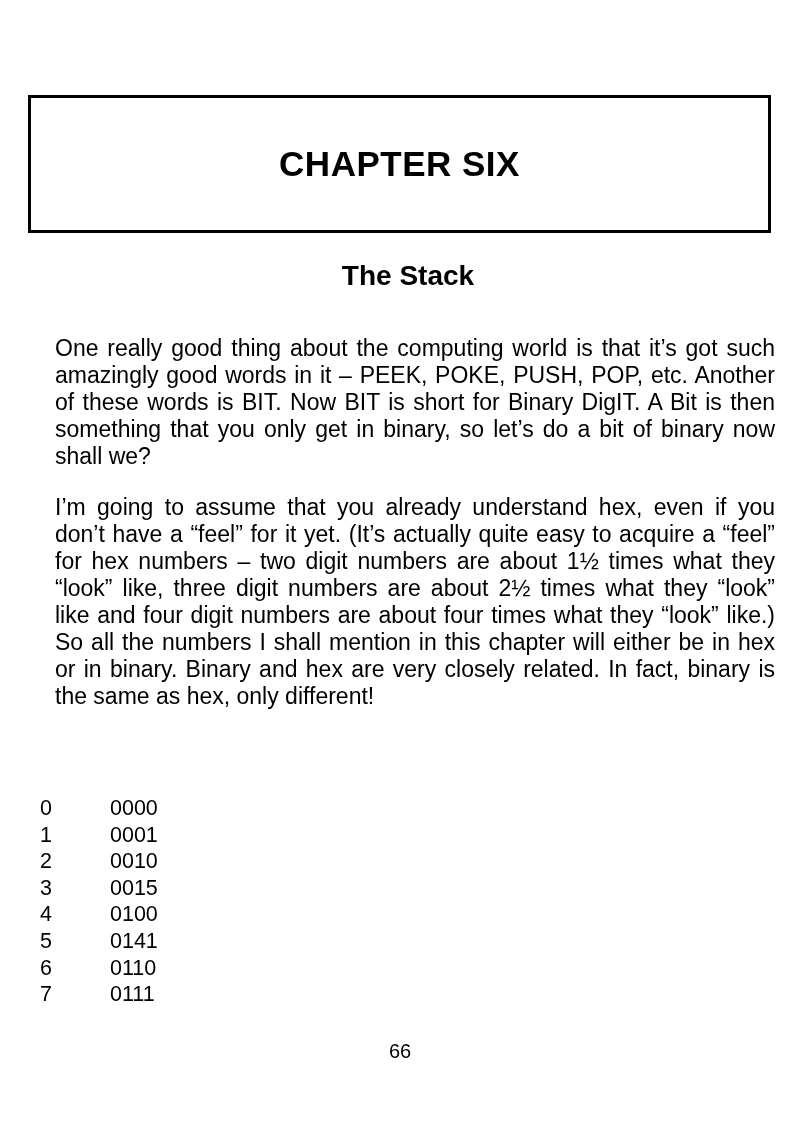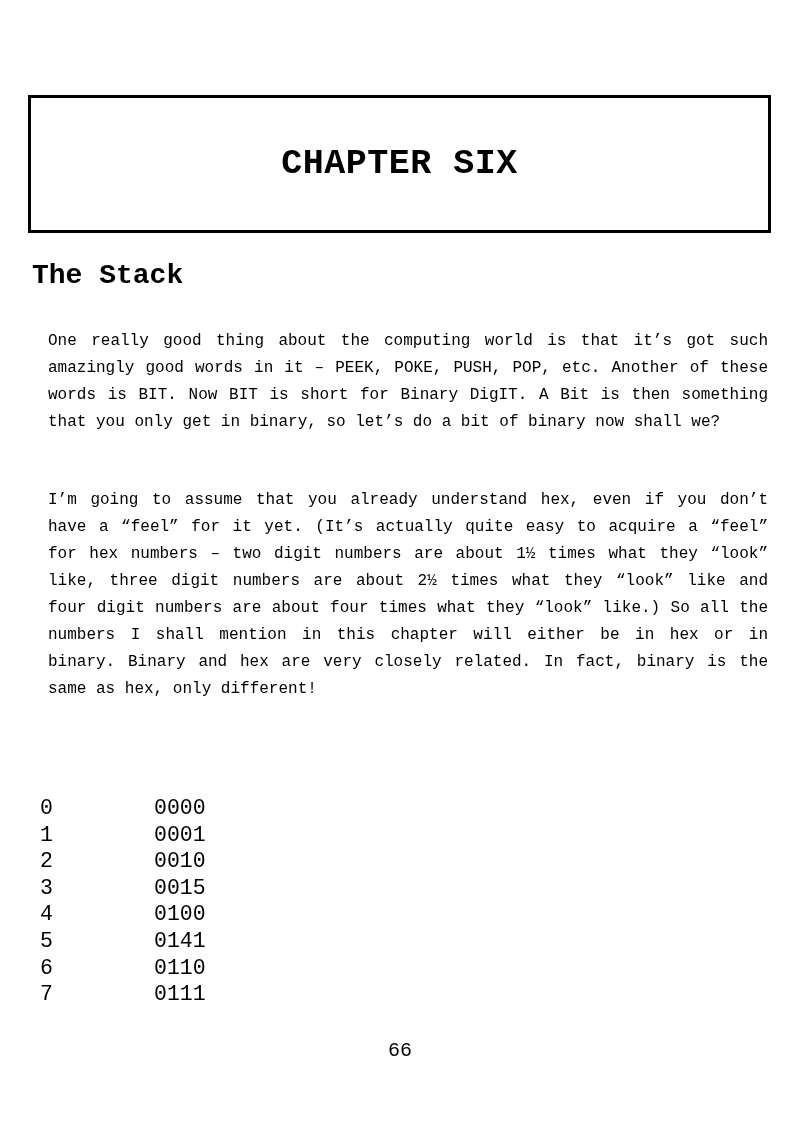--- a/index.html
+++ b/index.html
@@ -6,21 +6,21 @@
     margin: 0;
     padding: 0;
     background: #ffffff;
   }
   .page {
     position: relative;
     width: 800px;
     height: 1135px;
     background: #ffffff;
     color: #000000;
-    font-family: Liberation Mono, monospace;
+    font-family: Liberation Sans, sans-serif;
     overflow: hidden;
   }
   .title-box {
     position: absolute;
     left: 28px;
     top: 95px;
     width: 743px;
     height: 138px;
     box-sizing: border-box;
     border: 3px solid #000000;
@@ -32,33 +32,34 @@
   }
   .title-line {
     font-size: 35px;
     line-height: 44px;
     font-weight: 700;
     letter-spacing: 0.5px;
     white-space: nowrap;
   }
   .section-heading {
     position: absolute;
-    left: 32px;
+    left: 48px;
     top: 259px;
     width: 720px;
     font-size: 28px;
     line-height: 33px;
     font-weight: 700;
+    text-align: center;
   }
   .para {
     position: absolute;
     left: 40px;
     width: 720px;
-    margin: 8px;
-    font-size: 16px;
+    margin: 15px;
+    font-size: 23px;
     line-height: 27px;
     text-align: justify;
   }
   .para-1 { top: 320px; }
   .para-2 { top: 479px; }
   .para-3 { top: 714px; text-align: left; }
   .hex-table {
     position: absolute;
     left: 40px;
     top: 795px;
@@ -69,21 +70,20 @@
   .hex-row {
     display: flex;
     flex-direction: row;
   }
   .hex-cell {
     width: 70px;
     flex: 0 0 70px;
   }
   .binary-cell {
     flex: 1 1 auto;
-    margin-left: 44px;
   }
   .page-number {
     position: absolute;
     left: 0;
     top: 1039px;
     width: 800px;
     text-align: center;
     font-size: 20px;
     line-height: 24px;
   }

